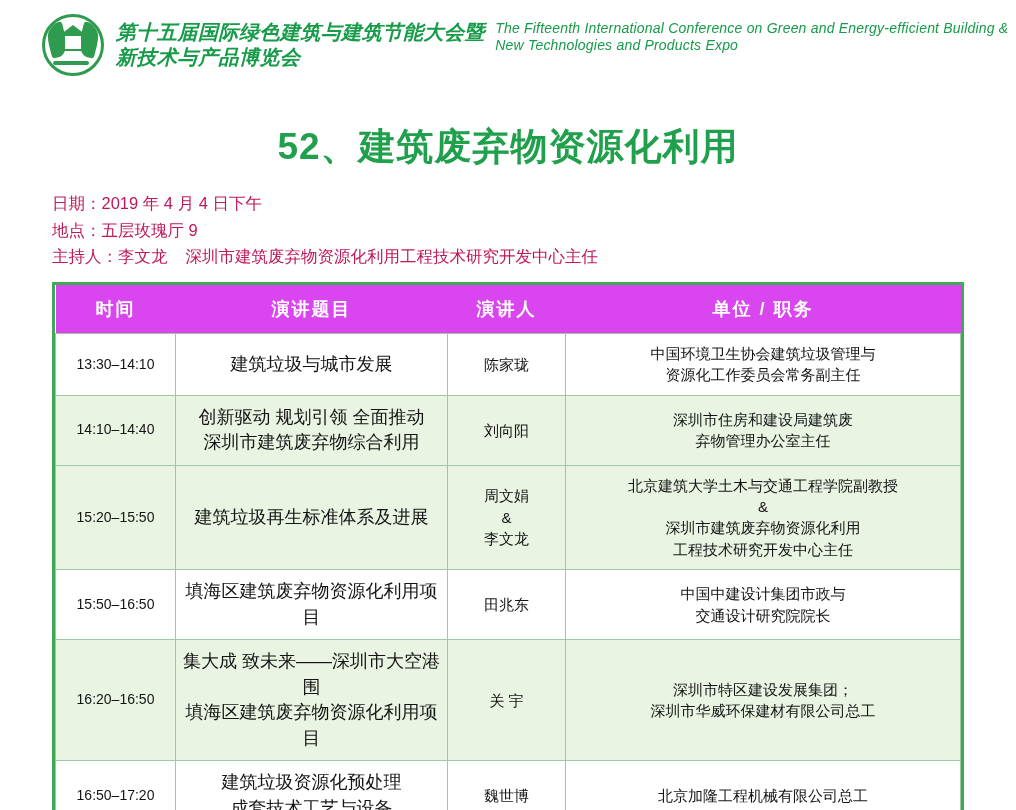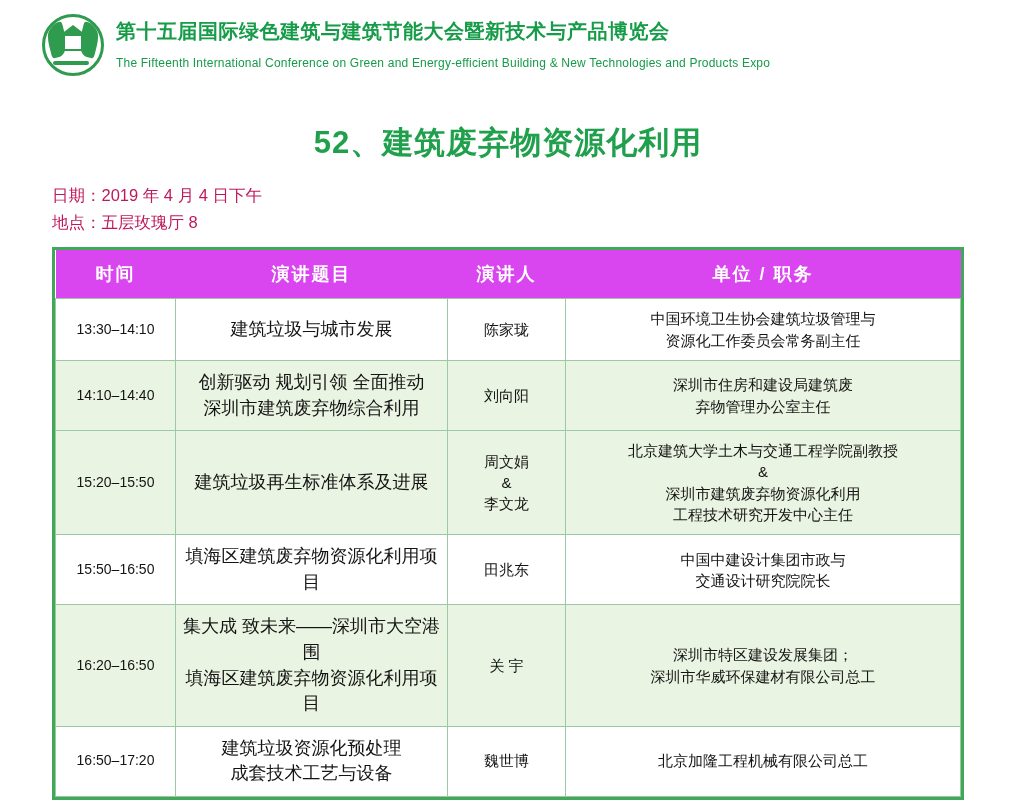--- a/index.html
+++ b/index.html
@@ -70,40 +70,40 @@
   }
   .logo .base {
     position: absolute;
     left: 8px;
     bottom: 8px;
     width: 36px;
     height: 4px;
     background: #2e9b4e;
     border-radius: 2px;
   }
-  .header-texts { display: flex; flex-direction: column; justify-content: center; }
+  .header-texts { display: flex; flex-direction: row; justify-content: center; font-style: italic; }
   .header-cn {
     font-size: 20px;
     font-weight: bold;
     color: #169b48;
     letter-spacing: 0.5px;
     line-height: 1.25;
   }
   .header-en {
-    font-size: 12px;
+    font-size: 14px;
     color: #169b48;
     letter-spacing: 0.2px;
-    margin-top: 12px;
+    margin-top: 0;
     line-height: 1.2;
   }
 
   
   .doc-title {
     text-align: center;
-    font-size: 31px;
+    font-size: 37px;
     font-weight: bold;
     color: #20a04c;
     margin: 36px 0 18px 0;
     letter-spacing: 1px;
   }
 
   
   .meta {
     margin: 0 0 12px 52px;
     font-size: 16.5px;
@@ -166,21 +166,24 @@
     <div class="header-texts">
       <div class="header-cn">第十五届国际绿色建筑与建筑节能大会暨新技术与产品博览会</div>
       <div class="header-en">The Fifteenth International Conference on Green and Energy-efficient Building &amp; New Technologies and Products Expo</div>
     </div>
   </div>
 
   <div class="doc-title">52、建筑废弃物资源化利用</div>
 
   <div class="meta">
     <div>日期：2019 年 4 月 4 日下午</div>
-    <div>地点：五层玫瑰厅 8</div>
+    <div>地点：五层玫瑰厅 9</div>
+    <div>
+      <span>主持人：</span><span>李文龙</span><span class="host-gap"></span><span>深圳市建筑废弃物资源化利用工程技术研究开发中心主任</span>
+    </div>
   </div>
 
   <div class="tbl-wrap">
     <table>
       <colgroup>
         <col class="c1">
           <col class="c2">
           <col class="c3">
           <col class="c4">
       </colgroup>

